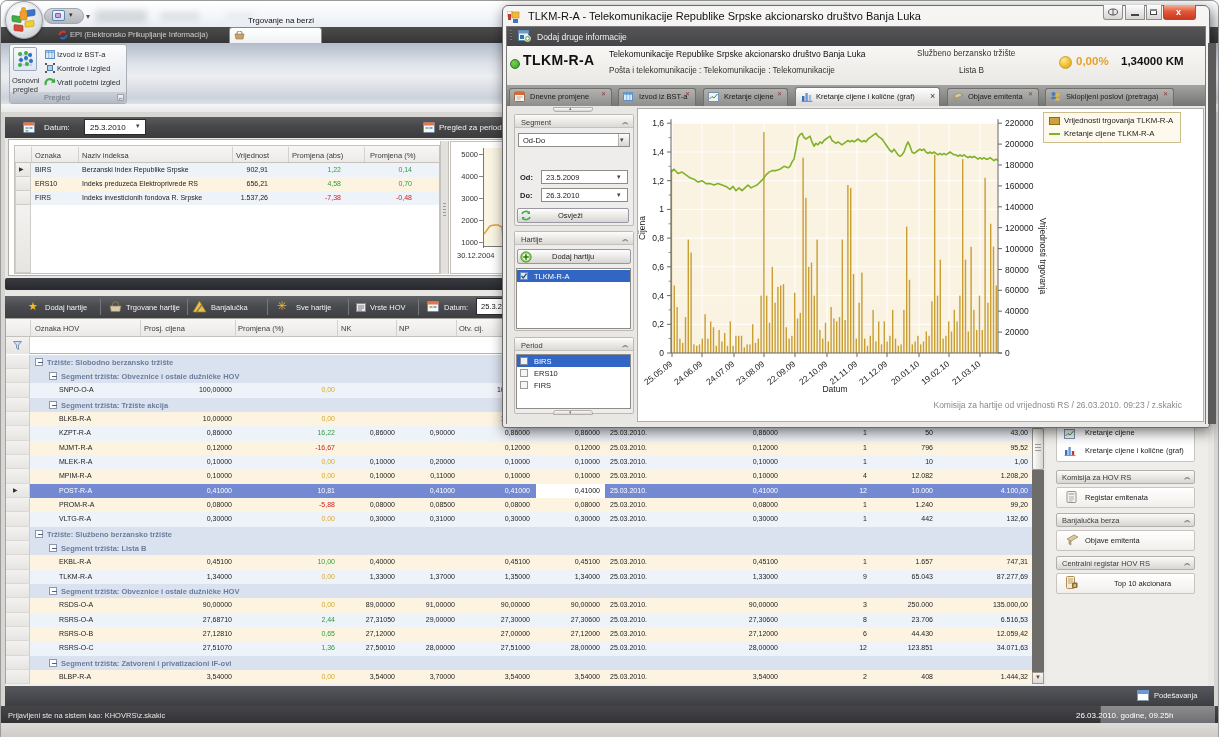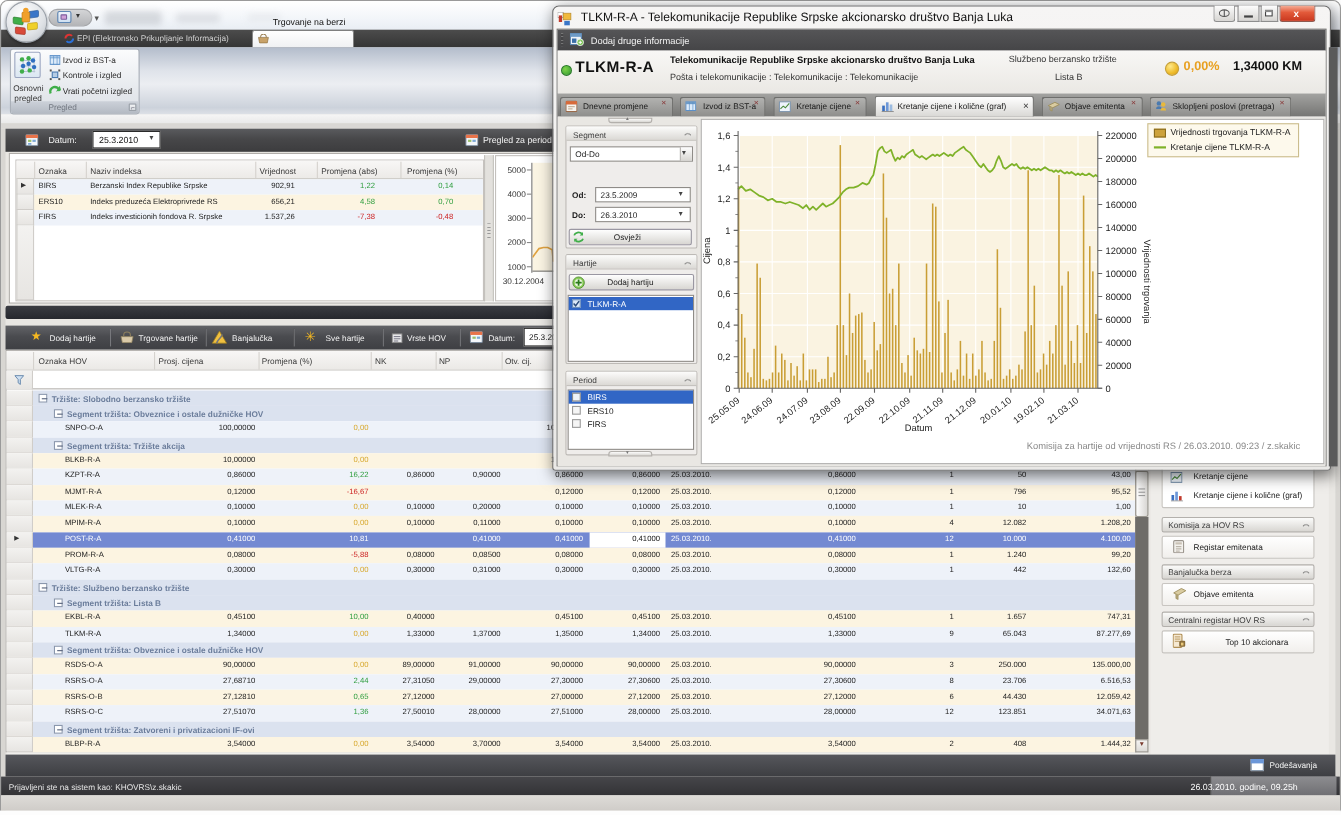--- a/index.html
+++ b/index.html
@@ -522,21 +522,21 @@
   </svg>
 <div class="t" style="left:1114px;top:579px;color:#222;font-size:7.5px">Top 10 akcionara</div>
 <div style="left:1208px;top:43px;width:8px;height:381px;background:#5a5a5a;z-index:1"></div>
 <div style="left:5px;top:686px;width:1209px;height:20px;background:linear-gradient(#56575c,#3d3e42)"></div>
 <div style="left:1137px;top:690px;width:12px;height:11px;background:#fff;border:1px solid #8a98a8"></div>
 <div style="left:1137px;top:690px;width:12px;height:4px;background:#6c97d8"></div>
 <div class="t" style="left:1154px;top:691px;color:#f2f2f2;font-size:7.5px">Podešavanja</div>
 <div style="left:1px;top:706px;width:1217px;height:17px;background:linear-gradient(#46464a,#333336)"></div>
 <div class="t" style="left:8px;top:711px;color:#e4e4e4;font-size:7.5px">Prijavljeni ste na sistem kao: KHOVRS\z.skakic</div>
 <div style="left:1100px;top:706px;width:115px;height:17px;background:linear-gradient(#8d8d90,#6f6f73);border-left:1px solid #555"></div>
-<div class="t" style="left:1076px;top:711px;width:110px;text-align:center;color:#fff">26.03.2010. godine, 09.25h</div>
+<div class="t" style="left:1076px;top:711px;width:110px;text-align:left;color:#fff">26.03.2010. godine, 09.25h</div>
 <div style="left:1px;top:723px;width:1217px;height:14px;background:linear-gradient(#dedcd8,#cfccc8)"></div>
 <div style="left:0px;top:737px;width:1219px;height:4px;background:#fdfdfd;z-index:2"></div>
 <div style="left:502px;top:5px;width:708px;height:423px;background:linear-gradient(#f6f5f4,#e9e8e6);border:1px solid #6b6b6b;border-radius:6px 6px 3px 3px;box-shadow:2px 4px 14px rgba(0,0,0,.55)"></div>
 <svg style="left:507px;top:11px" width="13" height="13" viewBox="0 0 13 13">
     <rect x="0" y="0" width="5" height="5" fill="#fff" stroke="#999" stroke-width=".8"></rect>
     <rect x="1" y="3" width="3" height="6" fill="#c0392b"></rect>
     <rect x="5" y="1" width="7" height="6" fill="#f0b93c" stroke="#b5892a" stroke-width=".6"></rect>
     <rect x="6" y="8" width="5" height="4" fill="#3a76c8"></rect>
   </svg>
 <div class="t" style="left:528px;top:10px;color:#111;font-size:11px">TLKM-R-A - Telekomunikacije Republike Srpske akcionarsko društvo Banja Luka</div>
@@ -559,21 +559,21 @@
     <rect x="0.5" y="0.5" width="10" height="10" fill="#ecf2f9" stroke="#5b84ad"></rect>
     <rect x="0.5" y="0.5" width="10" height="3" fill="#6d9bc8"></rect>
     <rect x="2" y="5" width="4" height="4" fill="#3a6fa8"></rect>
     <circle cx="9.5" cy="8.5" r="3" fill="#7dc35a" stroke="#fff" stroke-width=".7"></circle>
     <path d="M9.5 7v3M8 8.5h3" stroke="#fff" stroke-width=".9"></path>
   </svg>
 <div class="t" style="left:537px;top:32px;color:#f2f2f2;font-size:8.5px">Dodaj druge informacije</div>
 <div style="left:507px;top:46px;width:698px;height:39px;background:linear-gradient(#f8f7f5,#eae8e4)"></div>
 <div style="left:510px;top:59px;width:10px;height:10px;background:radial-gradient(circle at 35% 35%,#7fd34a,#2f9a2f);border-radius:50%;border:1px solid #2a7a2a"></div>
 <div class="t" style="left:523px;top:52px;color:#111;font-weight:bold;font-size:14px;letter-spacing:.4px">TLKM-R-A</div>
-<div class="t" style="left:609px;top:49px;color:#111;font-weight:bold;font-size:8.5px">Telekomunikacije Republike Srpske akcionarsko društvo Banja Luka</div>
+<div class="t" style="left:609px;top:49px;color:#111;font-weight:normal;font-size:8.5px">Telekomunikacije Republike Srpske akcionarsko društvo Banja Luka</div>
 <div class="t" style="left:609px;top:66px;color:#333;font-size:8.2px">Pošta i telekomunikacije : Telekomunikacije : Telekomunikacije</div>
 <div class="t" style="left:917px;top:49px;color:#333;font-size:8.2px">Službeno berzansko tržište</div>
 <div class="t" style="left:959px;top:66px;color:#333;font-size:8.2px">Lista B</div>
 <div style="left:1059px;top:56px;width:13px;height:13px;background:radial-gradient(circle at 35% 30%,#ffe98a,#eebb2a 60%,#d89a18);border-radius:50%;border:1px solid #c5a03c"></div>
 <div class="t" style="left:1076px;top:55px;color:#e8a020;font-weight:bold;font-size:11.5px">0,00%</div>
 <div class="t" style="left:1121px;top:55px;color:#111;font-weight:bold;font-size:11.5px">1,34000 KM</div>
 <div style="left:507px;top:85px;width:698px;height:21px;background:linear-gradient(#a3a3a1,#757573)"></div>
 <div style="left:509px;top:88px;width:103px;height:18px;background:linear-gradient(#b2b2b0,#8e8e8c);border:1px solid #6f6f6d;border-bottom:none;border-radius:3px 3px 0 0"></div>
 <svg style="left:514px;top:91px" width="11" height="11" viewBox="0 0 11 11">
     <rect x="0.5" y="1" width="10" height="9.5" rx="1" fill="#f6f4f0" stroke="#9a6a4a"></rect>

